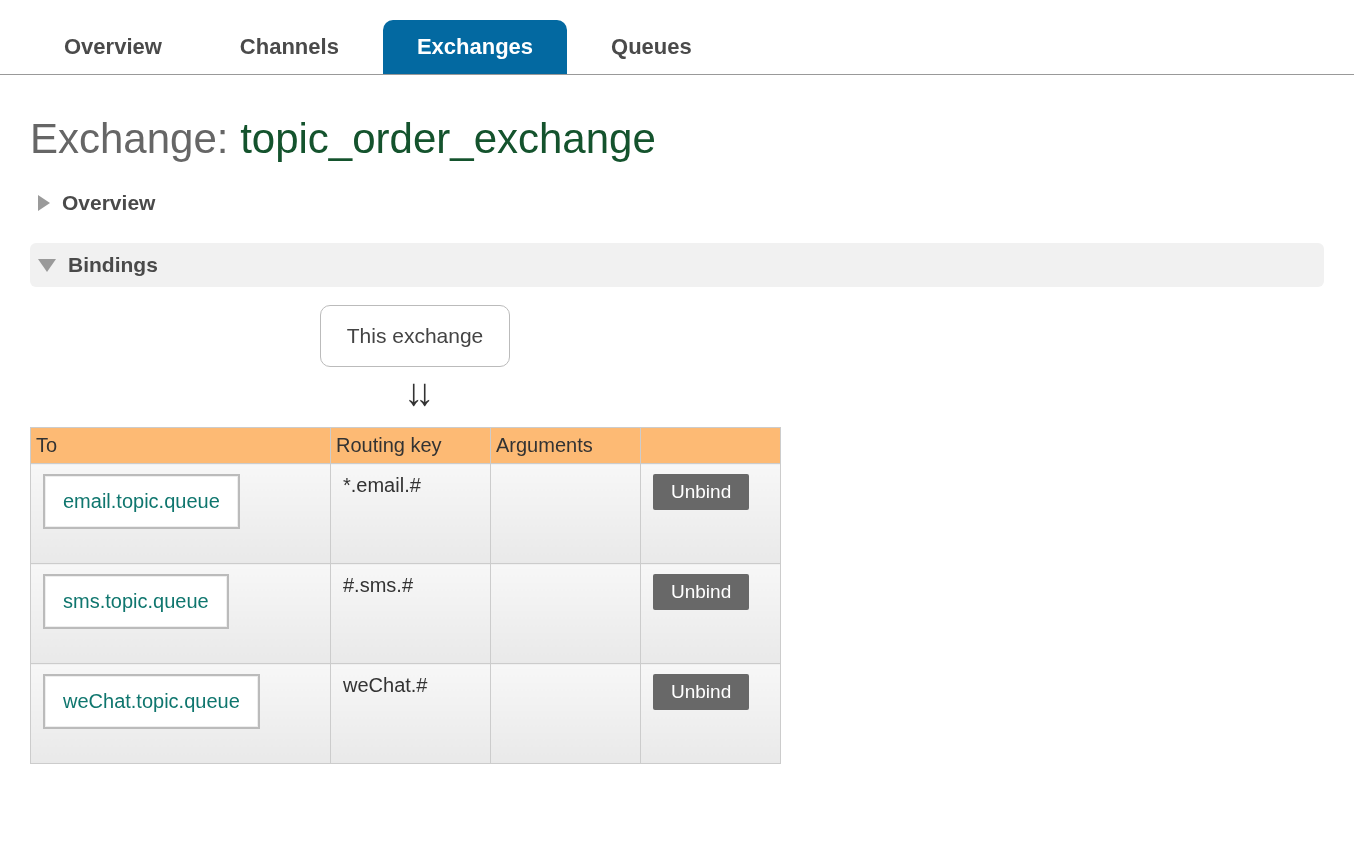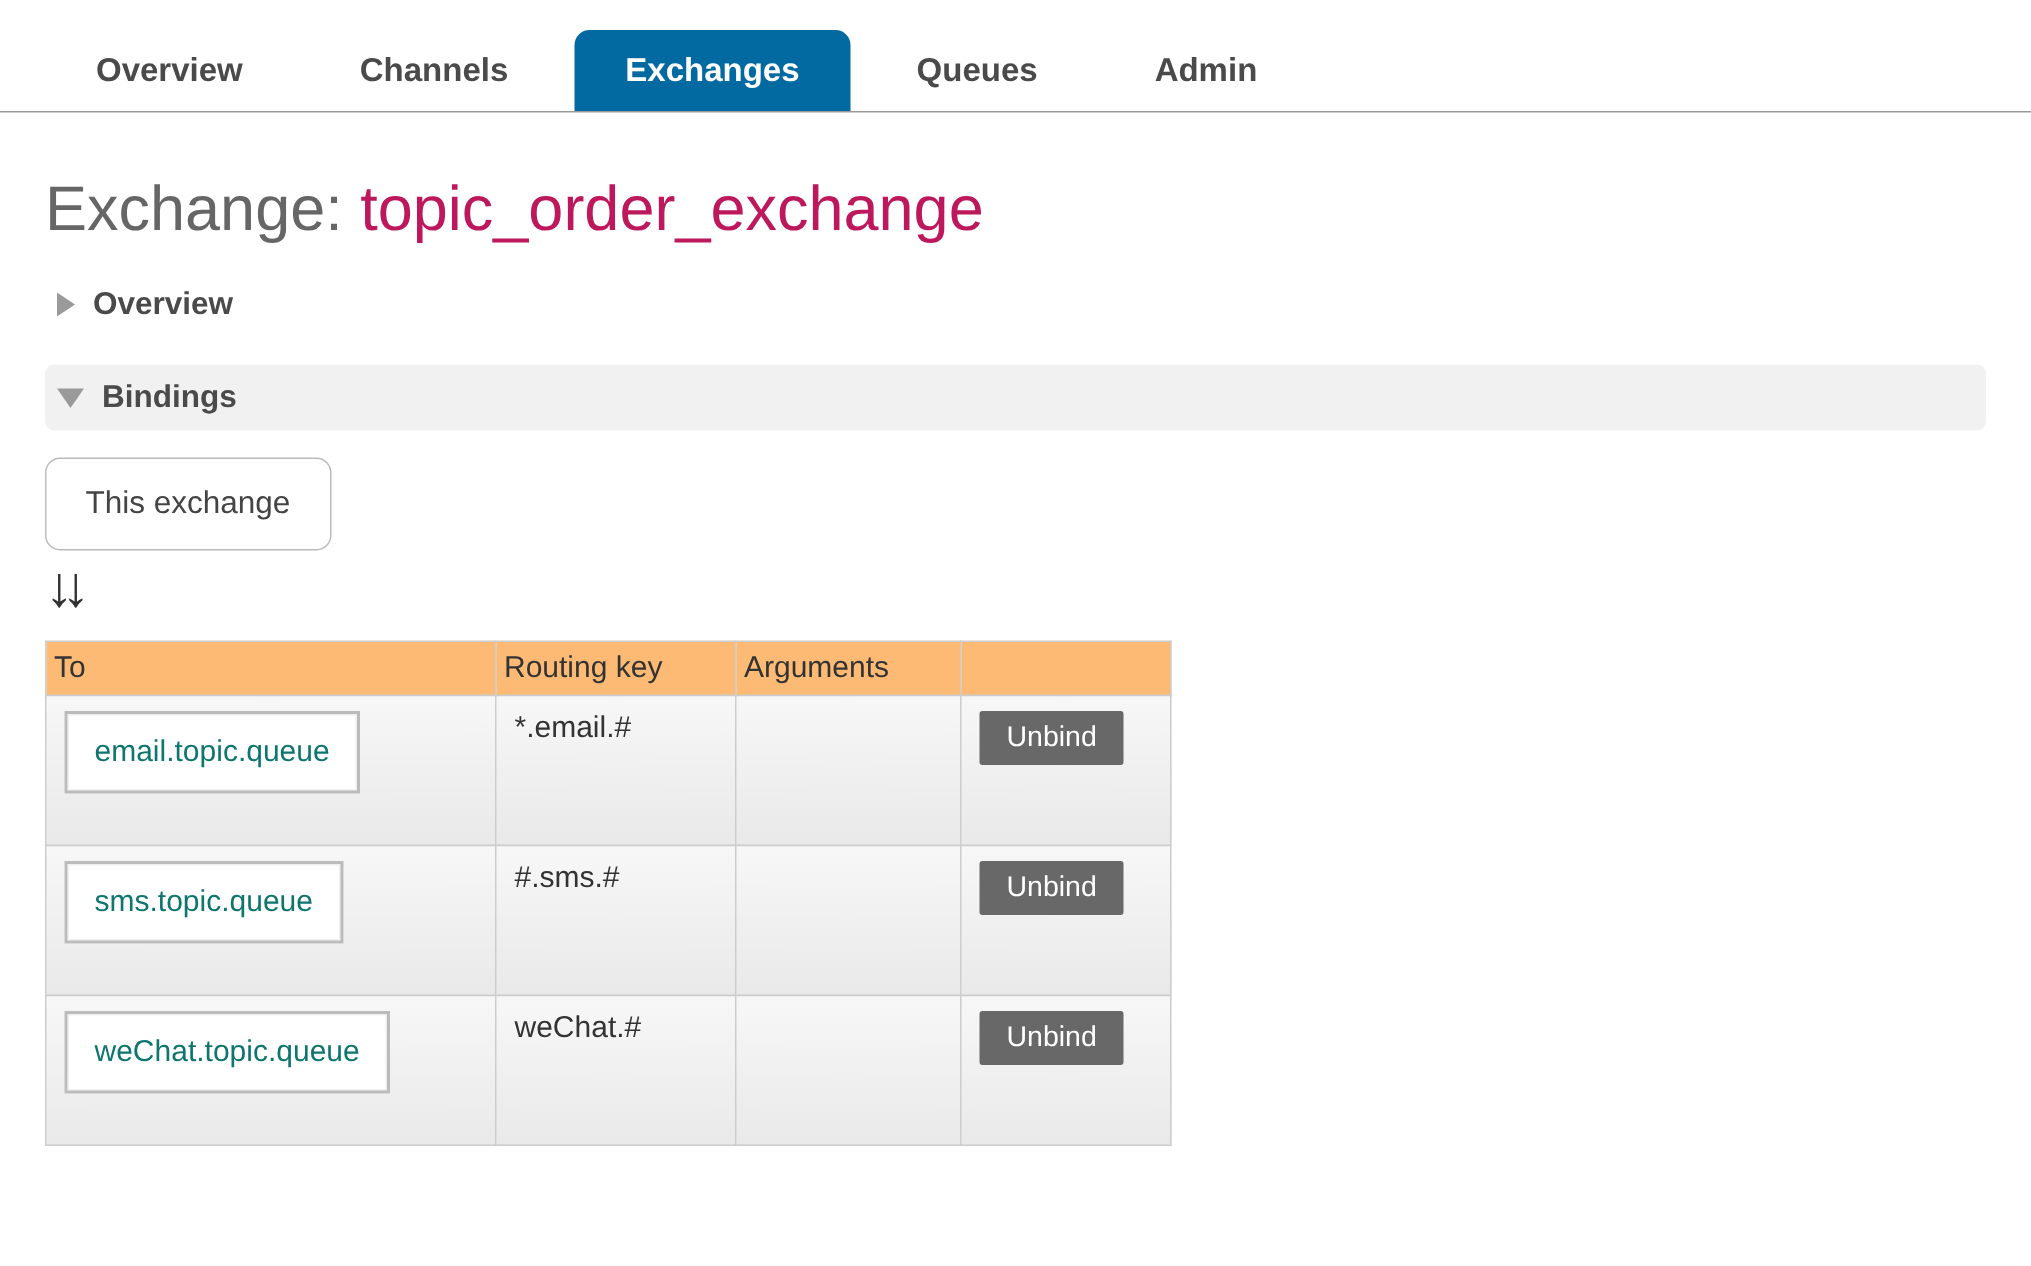--- a/index.html
+++ b/index.html
@@ -35,21 +35,21 @@
   }
 
   
   .content { padding: 30px 30px 40px 30px; }
   h1.page-title {
     margin: 10px 0 18px 0;
     font-size: 42px;
     font-weight: 400;
     color: #666;
   }
-  h1.page-title .exch-name { color: #be185d; }
+  h1.page-title .exch-name { color: #14532d; }
 
   
   .section {
     margin-top: 4px;
   }
   .section-header {
     display: flex;
     align-items: center;
     gap: 12px;
     font-size: 21px;
@@ -75,20 +75,21 @@
     border-right: 9px solid transparent;
     border-top: 13px solid #9a9a9a;
   }
 
   
   .bindings-body {
     padding-top: 18px;
   }
   .diagram {
     width: 770px;
+    text-align: center;
     margin-bottom: 16px;
   }
   .this-exchange-box {
     display: inline-block;
     border: 1px solid #bbb;
     border-radius: 10px;
     padding: 18px 26px;
     font-size: 21px;
     color: #444;
   }
@@ -151,21 +152,20 @@
 </head>
 <body>
 
 <div class="page">
 
   <div class="tabs">
     <div class="tab">Overview</div>
     <div class="tab">Channels</div>
     <div class="tab active">Exchanges</div>
     <div class="tab">Queues</div>
-    <div class="tab">Admin</div>
   </div>
 
   <div class="content">
 
     <h1 class="page-title">
       <span>Exchange:</span>
       <span class="exch-name">topic_order_exchange</span>
     </h1>
 
     <div class="section">

